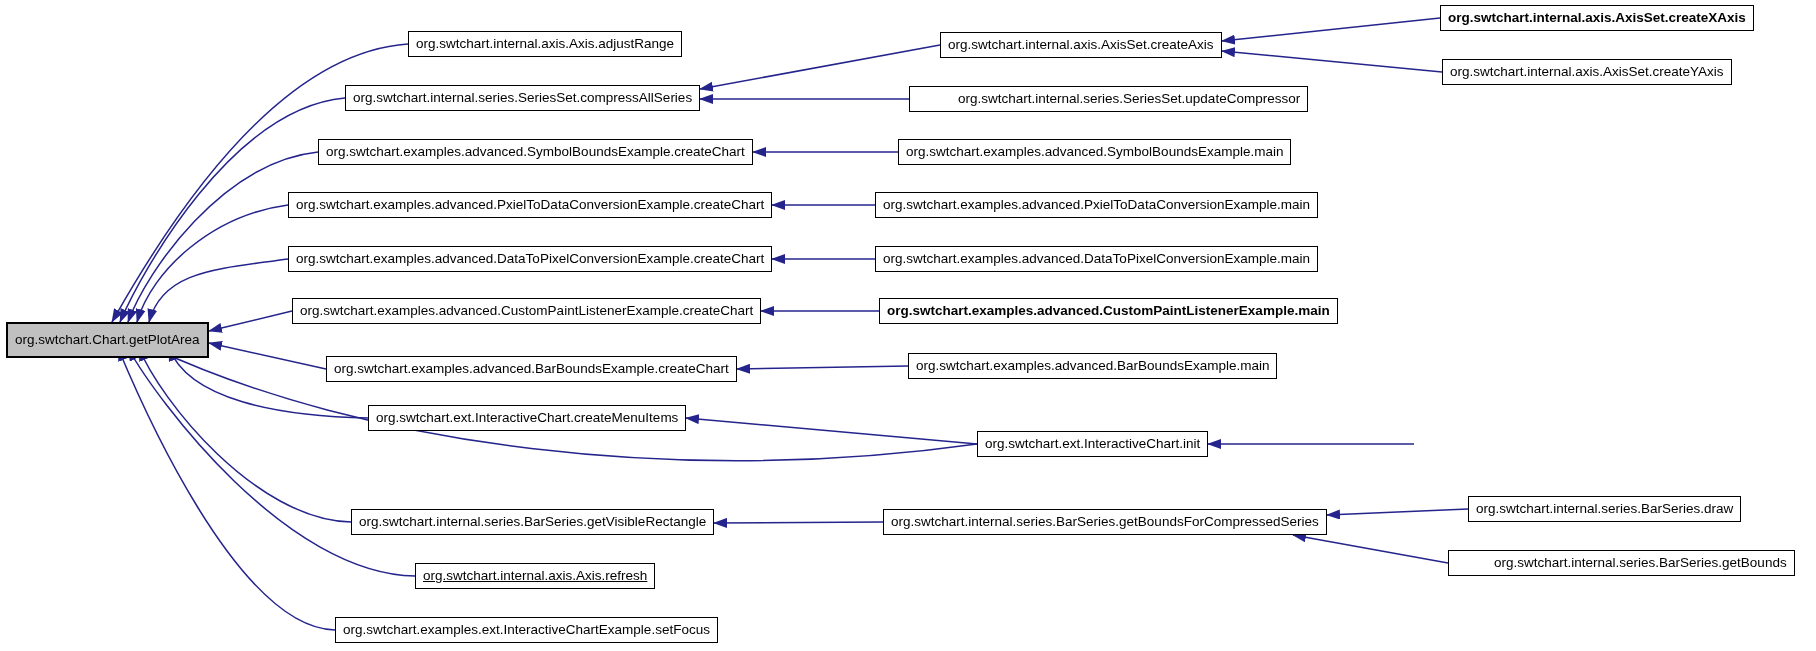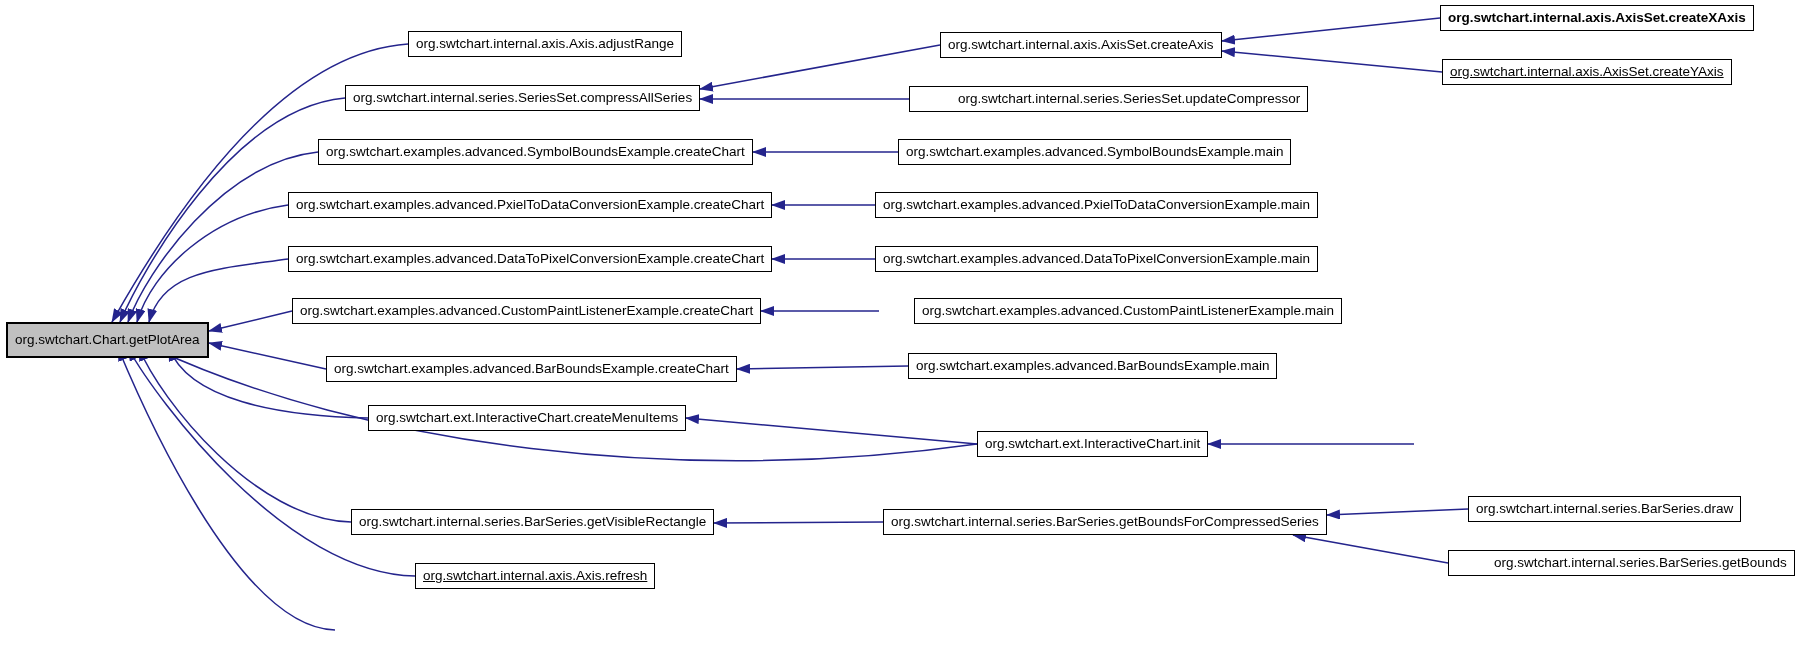--- a/index.html
+++ b/index.html
@@ -84,26 +84,27 @@
     <div class="node" style="left: 408px; top: 31px;">org.swtchart.internal.axis.Axis.adjustRange</div>
     <div class="node" style="left: 345px; top: 85px;">org.swtchart.internal.series.SeriesSet.compressAllSeries</div>
     <div class="node" style="left: 318px; top: 139px;">org.swtchart.examples.advanced.SymbolBoundsExample.createChart</div>
     <div class="node" style="left: 288px; top: 192px;">org.swtchart.examples.advanced.PxielToDataConversionExample.createChart</div>
     <div class="node" style="left: 288px; top: 246px;">org.swtchart.examples.advanced.DataToPixelConversionExample.createChart</div>
     <div class="node" style="left: 292px; top: 298px;">org.swtchart.examples.advanced.CustomPaintListenerExample.createChart</div>
     <div class="node" style="left: 326px; top: 356px;">org.swtchart.examples.advanced.BarBoundsExample.createChart</div>
     <div class="node" style="left: 368px; top: 405px;">org.swtchart.ext.InteractiveChart.createMenuItems</div>
     <div class="node" style="left: 351px; top: 509px;">org.swtchart.internal.series.BarSeries.getVisibleRectangle</div>
     <div class="node" style="left: 415px; top: 563px; text-decoration: underline;">org.swtchart.internal.axis.Axis.refresh</div>
+    <div class="node" style="left: 335px; top: 617px;">org.swtchart.examples.ext.InteractiveChartExample.setFocus</div>
     <div class="node" style="left: 940px; top: 32px;">org.swtchart.internal.axis.AxisSet.createAxis</div>
     <div class="node" style="left: 909px; top: 86px; padding-left: 48px;">org.swtchart.internal.series.SeriesSet.updateCompressor</div>
     <div class="node" style="left: 898px; top: 139px;">org.swtchart.examples.advanced.SymbolBoundsExample.main</div>
     <div class="node" style="left: 875px; top: 192px;">org.swtchart.examples.advanced.PxielToDataConversionExample.main</div>
     <div class="node" style="left: 875px; top: 246px;">org.swtchart.examples.advanced.DataToPixelConversionExample.main</div>
-    <div class="node" style="left: 914px; top: 298px;">org.swtchart.examples.advanced.CustomPaintListenerExample.main</div>
+    <div class="node" style="left: 879px; top: 298px; font-weight: bold;">org.swtchart.examples.advanced.CustomPaintListenerExample.main</div>
     <div class="node" style="left: 908px; top: 353px;">org.swtchart.examples.advanced.BarBoundsExample.main</div>
     <div class="node" style="left: 977px; top: 431px;">org.swtchart.ext.InteractiveChart.init</div>
     <div class="node" style="left: 883px; top: 509px;">org.swtchart.internal.series.BarSeries.getBoundsForCompressedSeries</div>
     <div class="node" style="left: 1440px; top: 5px; font-weight: bold;">org.swtchart.internal.axis.AxisSet.createXAxis</div>
-    <div class="node" style="left: 1442px; top: 59px; text-decoration: underline;">org.swtchart.internal.axis.AxisSet.createYAxis</div>
+    <div class="node" style="left: 1442px; top: 59px;">org.swtchart.internal.axis.AxisSet.createYAxis</div>
     <div class="node" style="left: 1468px; top: 496px;">org.swtchart.internal.series.BarSeries.draw</div>
     <div class="node" style="left: 1448px; top: 550px; padding-left: 45px;">org.swtchart.internal.series.BarSeries.getBounds</div>
   </div>
 
 </body></html>

